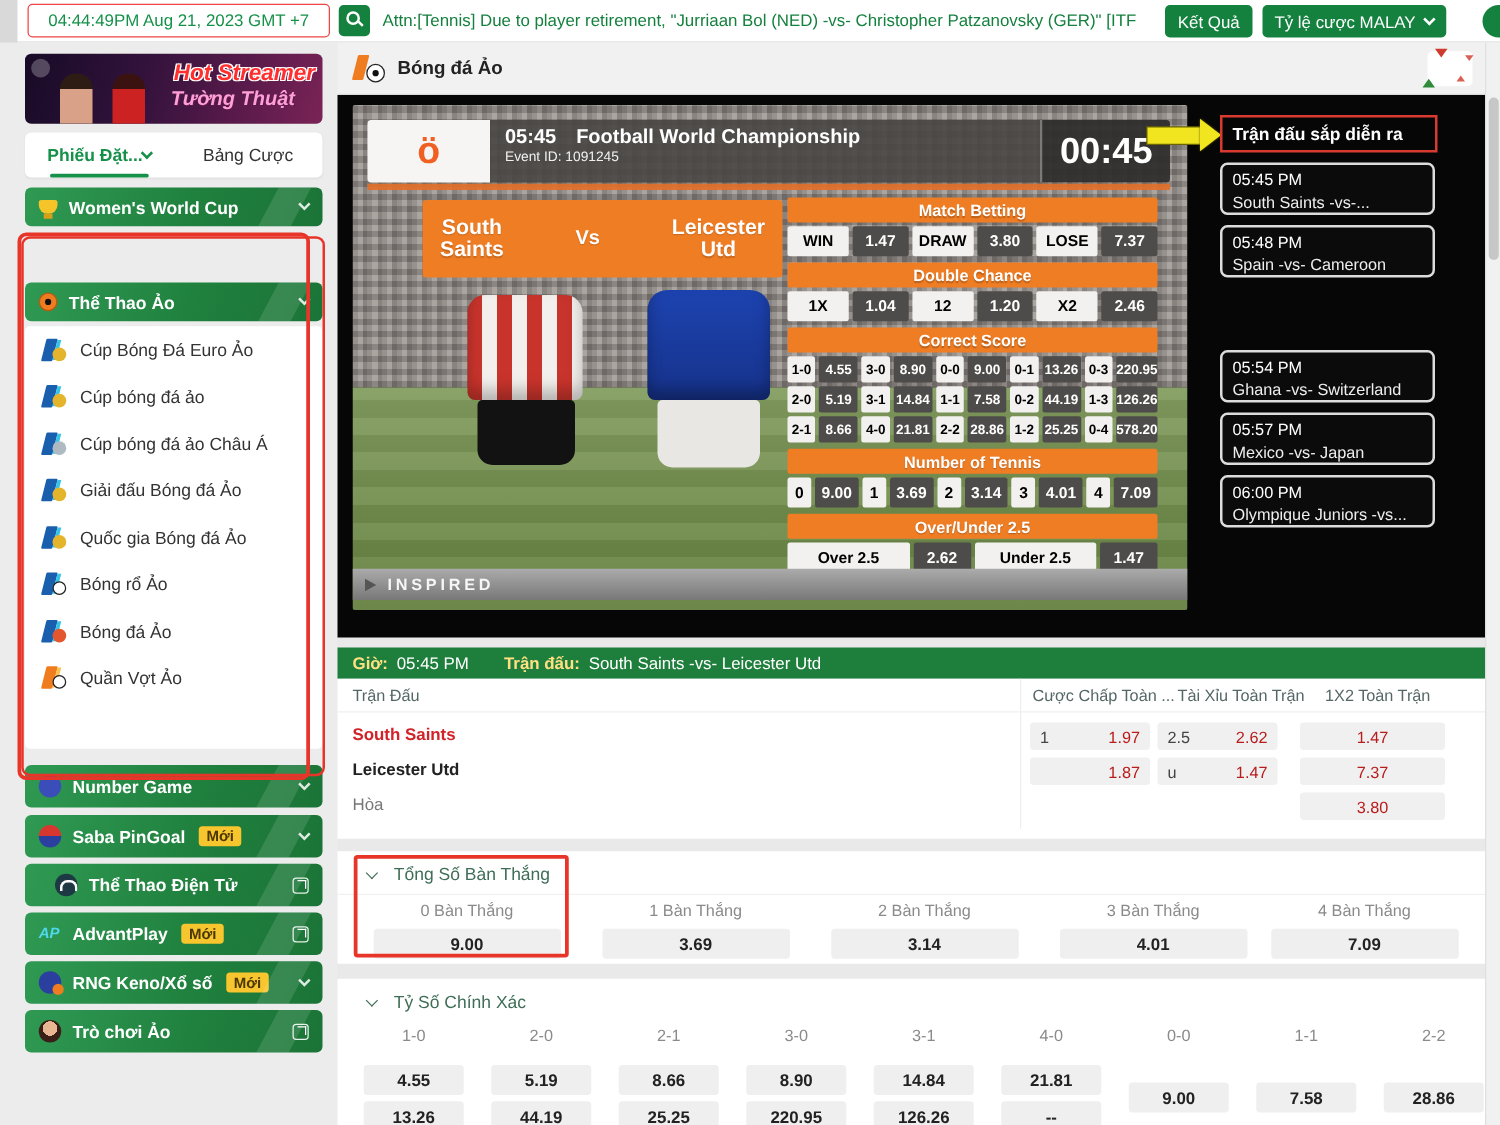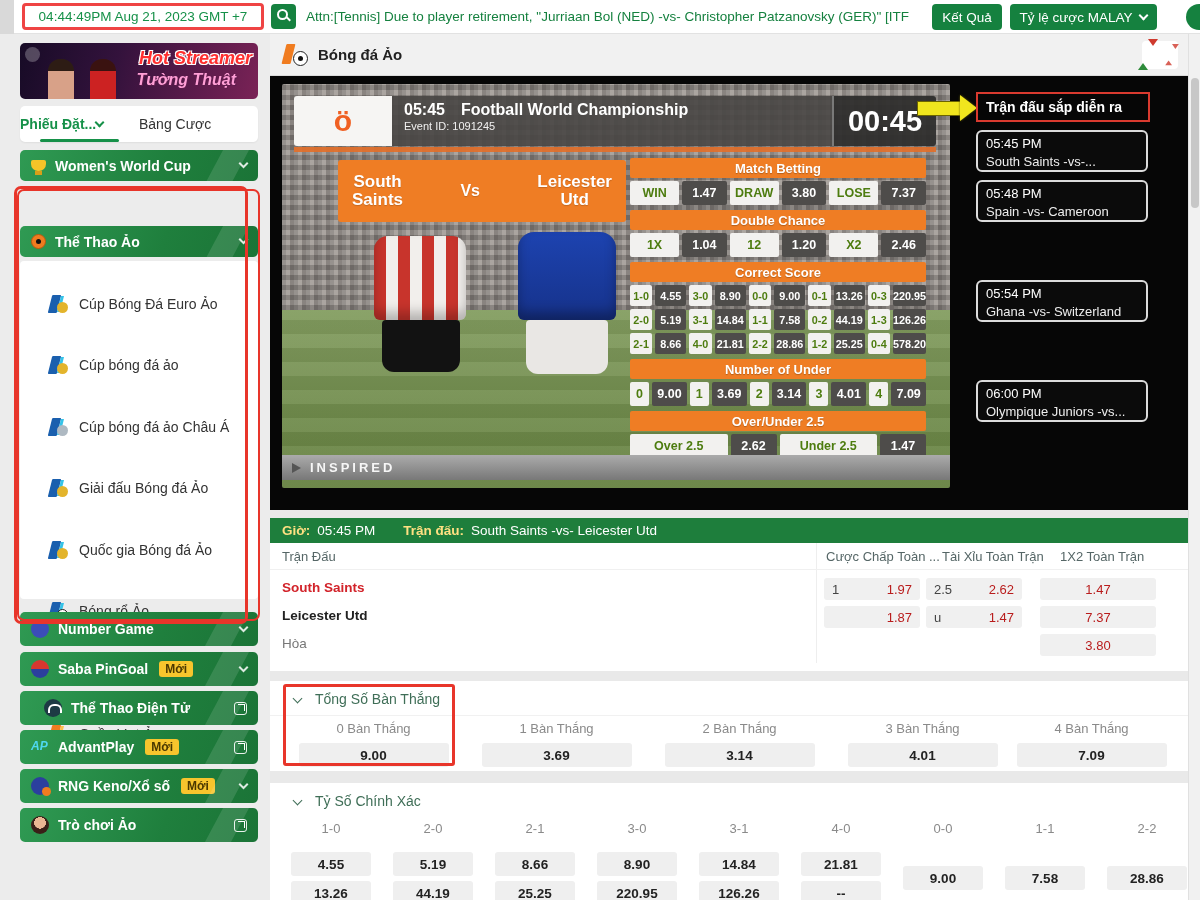--- a/index.html
+++ b/index.html
@@ -2,21 +2,21 @@
 <html><head>
 <meta charset="utf-8">
 <style>
   * { margin:0; padding:0; box-sizing:border-box; }
   body { background:#bbb; font-family:"Liberation Sans", sans-serif; }
   #app { position:relative; width:1200px; height:900px; background:#e9e9e9; overflow:hidden; }
 
   
   .topbar { position:absolute; left:0; top:0; width:1200px; height:34px; background:#fff; border-bottom:1px solid #e2e2e2; z-index:20; }
   .edge-strip { position:absolute; left:0; top:0; width:14px; height:34px; background:#d9d9d9; }
-  .timebox { position:absolute; left:22px; top:3px; width:242px; height:27px; border:3px solid #ef4444; border-radius:4px; color:#169149; font-size:13.5px; display:flex; align-items:center; justify-content:center; background:#fff; }
+  .timebox { position:absolute; left:22px; top:3px; width:242px; height:27px; border:1px solid #ef4444; border-radius:4px; color:#169149; font-size:13.5px; display:flex; align-items:center; justify-content:center; background:#fff; }
   .search-btn { position:absolute; left:271px; top:4px; width:25px; height:25px; background:#15813f; border:none; border-radius:4px; cursor:pointer; }
   .mag { position:absolute; left:6px; top:5px; width:14px; height:14px; }
   .mag::before { content:""; position:absolute; left:0; top:0; width:7px; height:7px; border:2px solid #fff; border-radius:50%; }
   .mag::after { content:""; position:absolute; left:9px; top:9px; width:5px; height:2px; background:#fff; transform:rotate(45deg); }
   .ticker { position:absolute; left:306px; top:0; width:616px; height:33px; line-height:33px; color:#15813f; font-size:13.5px; white-space:nowrap; overflow:hidden; }
   .tb-green { background:#15813f; color:#fff; font-size:13.5px; border:none; border-radius:4px; cursor:pointer; display:flex; align-items:center; justify-content:center; gap:8px; }
   .btn-ketqua { position:absolute; left:932px; top:4px; width:70px; height:26px; }
   .btn-odds { position:absolute; left:1010px; top:4px; width:147px; height:26px; }
   .chev { width:7px; height:7px; border-right:2px solid currentColor; border-bottom:2px solid currentColor; transform:rotate(45deg); margin-top:-4px; display:inline-block; }
   .right-toggle { position:absolute; right:-12px; top:4px; width:26px; height:26px; border-radius:50%; background:#15813f; }
@@ -26,21 +26,21 @@
   .banner { position:absolute; left:20px; top:9px; width:238px; height:56px; border-radius:5px; overflow:hidden;
             background:linear-gradient(105deg,#170b26 0%,#33123c 40%,#5d1b4c 75%,#7a2356 100%); }
   .b-logo { position:absolute; left:5px; top:4px; width:15px; height:15px; border-radius:50%; background:rgba(255,255,255,.25); }
   .b-girl { position:absolute; width:26px; height:40px; border-radius:12px 12px 0 0; background:linear-gradient(#2d1c14 0 30%, #d8a188 30% 100%); bottom:0; }
   .b-girl.g1 { left:28px; } .b-girl.g2 { left:70px; background:linear-gradient(#3a1210 0 30%, #c22 30% 100%); }
   .b-t1 { position:absolute; right:6px; top:5px; font-size:18px; font-weight:bold; font-style:italic; color:#ff2f2f;
           text-shadow:-1px -1px 0 #fff,1px -1px 0 #fff,-1px 1px 0 #fff,1px 1px 0 #fff; }
   .b-t2 { position:absolute; right:22px; top:28px; font-size:16px; font-weight:bold; font-style:italic; color:#ff9fd6;
           text-shadow:1px 1px 0 #5d1b4c; }
   .tabs { position:absolute; left:20px; top:72px; width:238px; height:36px; background:#fff; border-radius:5px; display:flex; box-shadow:0 1px 2px rgba(0,0,0,.06); }
-  .tab { flex:1; display:flex; align-items:center; gap:0; font-size:14px; cursor:pointer; position:relative; }
+  .tab { flex:1; display:flex; align-items:center; justify-content:center; gap:0; font-size:14px; cursor:pointer; position:relative; }
   .tab.active { color:#169149; font-weight:bold; }
   .tab.active::after { content:""; position:absolute; left:20px; right:20px; bottom:0; height:3px; background:#169149; border-radius:2px; }
   .tab.inactive { color:#333; }
 
   .gbtn { position:absolute; left:20px; width:238px; height:31px; border-radius:5px; color:#fff; font-weight:bold; font-size:14px;
           display:flex; align-items:center; gap:9px; padding:0 11px; cursor:pointer; overflow:hidden;
           background:linear-gradient(110deg,#2f9a53 0%,#1f7f3d 60%,#1b7437 100%); }
   .gbtn::after { content:""; position:absolute; right:18px; top:-8px; width:26px; height:50px; background:rgba(255,255,255,.12); transform:skewX(-28deg); }
   .gbtn .chev { color:rgba(255,255,255,.85); margin-left:auto; }
   .ext { margin-left:auto; position:relative; width:13px; height:13px; border:1.6px solid rgba(255,255,255,.9); border-radius:3px; }
@@ -48,21 +48,21 @@
   .badge { background:#f7c52d; color:#4a3800; font-size:12px; font-weight:bold; padding:1px 6px; border-radius:3px; margin-left:2px; }
   .badge:empty { display:none; }
 
   .trophy { width:15px; height:11px; background:#f5c428; border-radius:2px 2px 7px 7px; position:relative; }
   .trophy::after { content:""; position:absolute; left:4px; bottom:-4px; width:7px; height:4px; background:#d89f18; }
   .sball { width:15px; height:15px; border-radius:50%; background:#fff; border:1px solid #222; position:relative; }
   .sball::after { content:""; position:absolute; left:4px; top:4px; width:5px; height:5px; background:#111; border-radius:50%; }
   .sball.tv { background:#f07c20; border-color:#b85a10; }
 
   .subcard { position:absolute; left:20px; top:227px; width:238px; height:338px; background:#fff; border-radius:4px; }
-  .sub-item { height:37.5px; display:flex; align-items:center; gap:11px; padding-left:28px; font-size:14px; color:#333; cursor:pointer;margin-top:24px; }
+  .sub-item { height:37.5px; display:flex; align-items:center; gap:11px; padding-left:13px; font-size:14px; color:#333; cursor:pointer; }
   .sflag { position:relative; width:20px; height:18px; flex:0 0 20px; }
   .sflag i { position:absolute; left:2px; top:0; width:9px; height:18px; background:#1a5fae; transform:skewX(-14deg); border-radius:1px; }
   .sflag i::after { content:""; position:absolute; right:-3px; top:1px; width:3px; height:16px; background:#35c3e8; }
   .sflag b { position:absolute; right:0; bottom:0; width:11px; height:11px; border-radius:50%; background:#e3b42c; }
   .sub-item:nth-child(3) .sflag b { background:#aeb9c2; }
   .sub-item:nth-child(6) .sflag b, .sub-item:nth-child(8) .sflag b { background:#fff; border:1px solid #222; }
   .sub-item:nth-child(7) .sflag b { background:#e4572e; }
   .sub-item:nth-child(8) .sflag i { background:#f07c20; } .sub-item:nth-child(8) .sflag i::after { background:#ffc04d; }
   .sub-item:nth-child(9) .sflag i { background:#f07c20; } .sub-item:nth-child(9) .sflag i::after { background:#ffc04d; }
   .sub-item:nth-child(9) .sflag b { background:#aadb2f; }
@@ -122,21 +122,21 @@
     background:repeating-linear-gradient(90deg,#c8342c 0 12px,#f2efec 12px 24px); box-shadow:inset 0 -8px 12px rgba(0,0,0,.25); z-index:1; }
   .shorts-home { position:absolute; left:100px; top:236px; width:78px; height:52px; background:#121212; border-radius:4px 4px 12px 12px; z-index:1; }
   .jer-away { position:absolute; left:236px; top:148px; width:98px; height:88px; border-radius:16px 16px 6px 6px;
     background:linear-gradient(#1d43b0,#16328a); box-shadow:inset 0 -8px 12px rgba(0,0,0,.3); z-index:1; }
   .shorts-away { position:absolute; left:244px; top:236px; width:82px; height:54px; background:#e9e7e4; border-radius:4px 4px 12px 12px; z-index:1; }
 
   .panels { position:absolute; left:348px; top:74px; width:296px; display:flex; flex-direction:column; gap:5px; z-index:2; }
   .p-head { height:20px; background:#ef7d24; color:#fff; font-weight:bold; font-size:13px; display:flex; align-items:center; justify-content:center; border-radius:2px; text-shadow:0 1px 1px rgba(0,0,0,.25); }
   .p-row { display:flex; gap:3px; margin-top:3px; }
   .p-row span { display:flex; align-items:center; justify-content:center; height:24px; border-radius:2px; font-size:12.5px; font-weight:bold; }
-  .cl { background:#f2f1ef; color:#4d7c0f; flex:1.1; }
+  .cl { background:#f2f1ef; color:#000000; flex:1.1; }
   .co { background:#4e4c4a; color:#fff; flex:1; }
   .cs-row span { height:21px; font-size:10.8px; }
   .cs-row .cl { flex:.75; }
   .cs-row .co { flex:1.05; }
   .ng-row .cl { flex:.55; }
   .ou-row .cl { flex:1.7; }
   .ou-row .co { flex:.8; }
 
   .inspired { position:absolute; left:0; top:371px; width:100%; height:25px; background:linear-gradient(#ababab,#787878); display:flex; align-items:center; padding-left:28px; color:#f6f6f6; font-weight:bold; letter-spacing:3px; font-size:13px; z-index:3; }
   .inspired::before { content:""; position:absolute; left:10px; top:8px; border-left:9px solid #555; border-top:5px solid transparent; border-bottom:5px solid transparent; }
@@ -444,21 +444,21 @@
               <span class="co">21.81</span>
             <span class="cl">2-2</span>
               <span class="co">28.86</span>
             <span class="cl">1-2</span>
               <span class="co">25.25</span>
             <span class="cl">0-4</span>
               <span class="co">578.20</span>
           </div>
         </div>
         <div class="panel">
-          <div class="p-head">Number of Under</div>
+          <div class="p-head">Number of Tennis</div>
           <div class="p-row ng-row">
             <span class="cl">0</span>
               <span class="co">9.00</span>
             <span class="cl">1</span>
               <span class="co">3.69</span>
             <span class="cl">2</span>
               <span class="co">3.14</span>
             <span class="cl">3</span>
               <span class="co">4.01</span>
             <span class="cl">4</span>
@@ -488,20 +488,24 @@
       <div class="m">South Saints -vs-...</div>
     </div>
     <div class="up-item" style="top:104px;">
       <div class="t">05:48 PM</div>
       <div class="m">Spain -vs- Cameroon</div>
     </div>
     <div class="up-item" style="top:204px;">
       <div class="t">05:54 PM</div>
       <div class="m">Ghana -vs- Switzerland</div>
     </div>
+    <div class="up-item" style="top:254px;">
+      <div class="t">05:57 PM</div>
+      <div class="m">Mexico -vs- Japan</div>
+    </div>
     <div class="up-item" style="top:304px;">
       <div class="t">06:00 PM</div>
       <div class="m">Olympique Juniors -vs...</div>
     </div>
   </div>
 
   <div class="mbar">
     <span class="lab">Giờ:</span>
     <span>05:45 PM</span>
     <span class="sp"></span>

